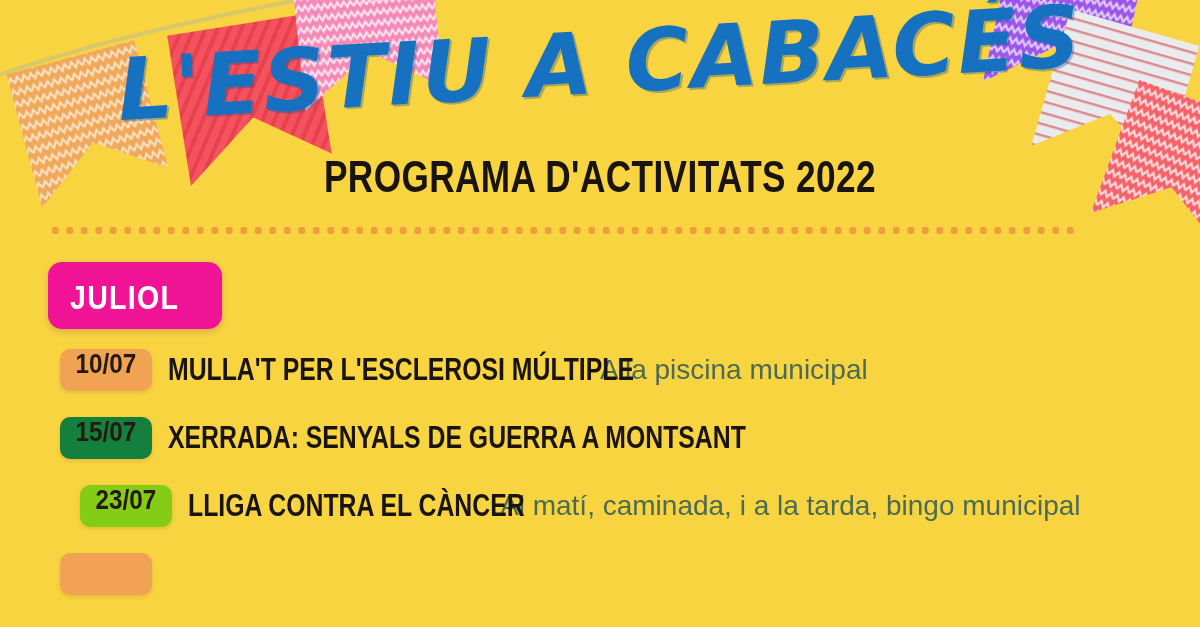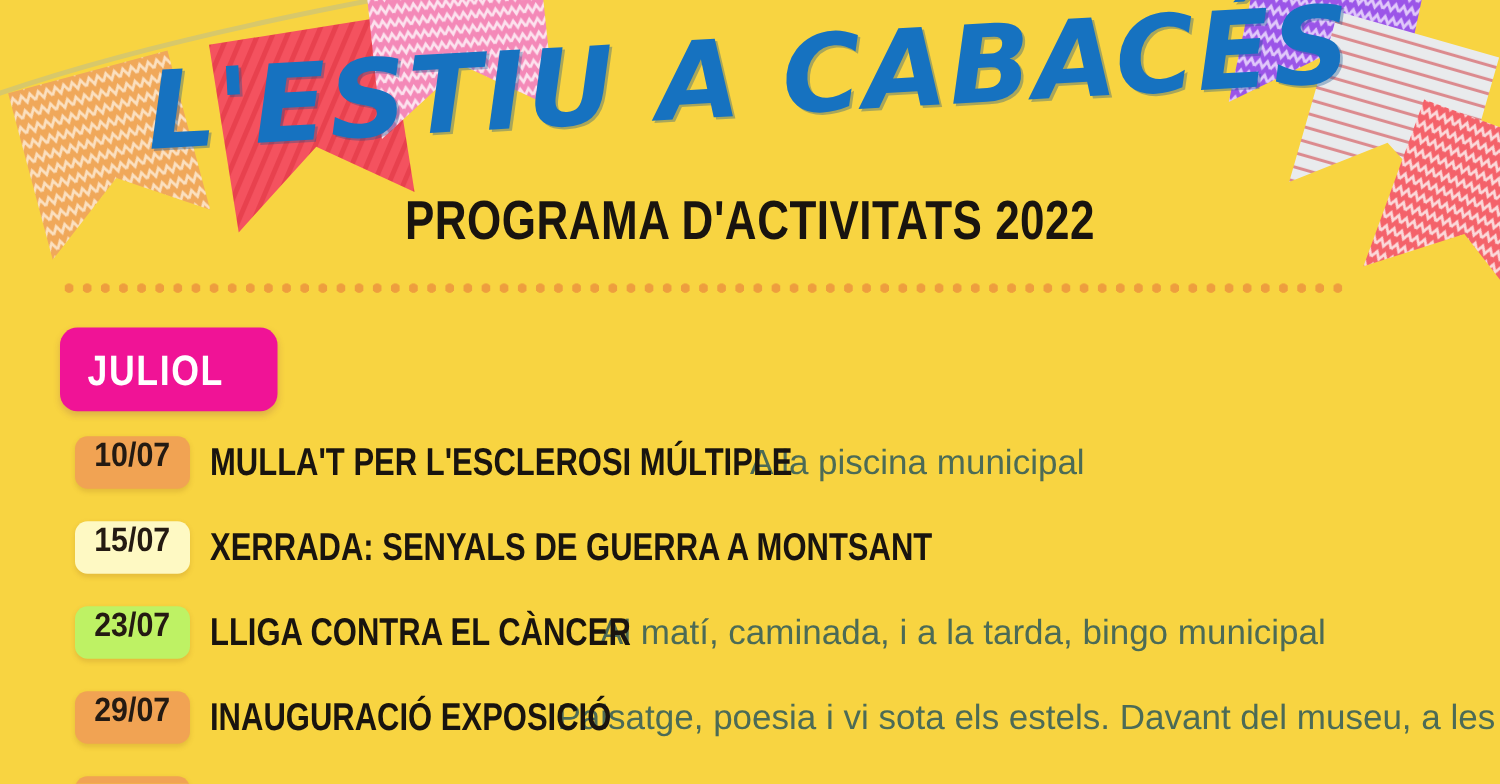--- a/index.html
+++ b/index.html
@@ -192,44 +192,36 @@
   <div class="event-row">
     <div class="date-chip" style="background: rgb(241, 163, 83);">
       <span>10/07</span>
     </div>
     <span class="event-title" style="width: 410px;">MULLA'T PER L'ESCLEROSI MÚLTIPLE</span>
     <span class="ttl-gap" style="width:22px"></span>
     <span class="event-desc" style="color: rgb(76, 107, 86);">A la piscina municipal</span>
   </div>
 
   <div class="event-row">
-    <div class="date-chip" style="background: #fef9c3;">
+    <div class="date-chip" style="background: #15803d;">
       <span>15/07</span>
     </div>
     <span class="event-title" style="width: 506px;">XERRADA: SENYALS DE GUERRA A MONTSANT</span>
     <span class="ttl-gap" style="width:22px"></span>
   </div>
 
   <div class="event-row">
-    <div class="date-chip" style="background: #bef264;">
+    <div class="date-chip" style="background: #84cc16; margin-left: 20px;">
       <span>23/07</span>
     </div>
     <span class="event-title" style="width: 290px;">LLIGA CONTRA EL CÀNCER</span>
     <span class="ttl-gap" style="width:22px"></span>
     <span class="event-desc" style="color: rgb(76, 107, 86);">Al matí, caminada, i a la tarda, bingo municipal</span>
   </div>
 
-  <div class="event-row">
-    <div class="date-chip" style="background: rgb(241, 163, 83);">
-      <span>29/07</span>
-    </div>
-    <span class="event-title" style="width: 278px;">INAUGURACIÓ EXPOSICIÓ</span>
-    <span class="ttl-gap" style="width:16px"></span>
-    <span class="event-desc" style="color: rgb(76, 107, 86);">Paisatge, poesia i vi sota els estels. Davant del museu, a les 22.30h</span>
-  </div>
 
   <div class="event-row">
     <div class="date-chip" style="background: rgb(241, 163, 83);">
       <span></span>
     </div>
   </div>
 
 </div>
 
 </body></html>

